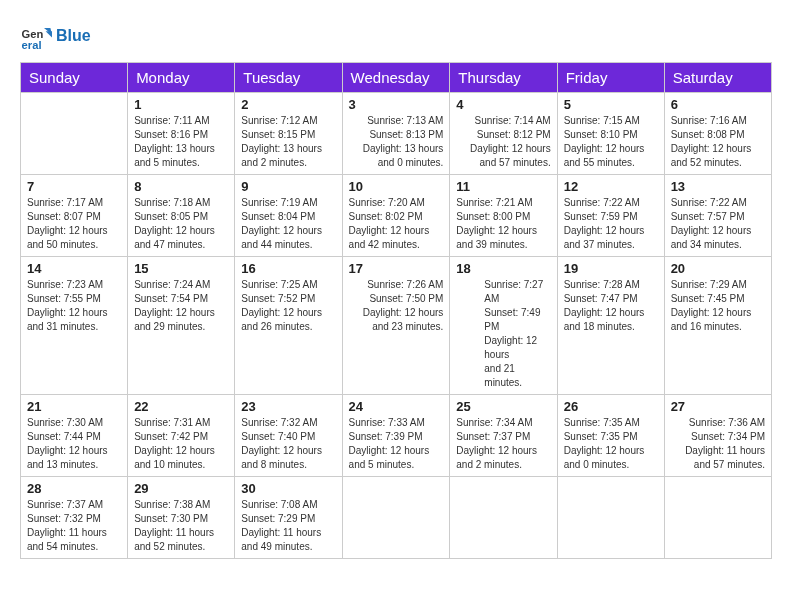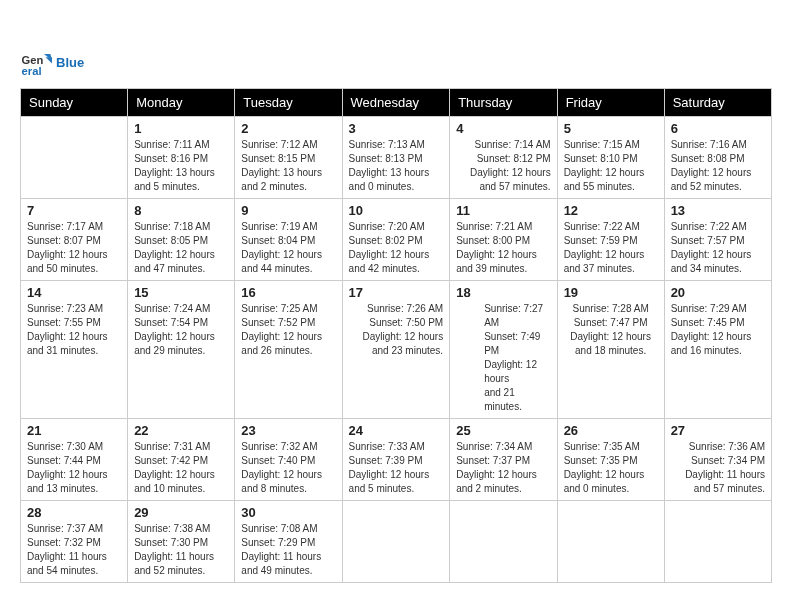--- a/index.html
+++ b/index.html
@@ -13,21 +13,20 @@
     .header-area {
       display: flex;
       justify-content: space-between;
       align-items: flex-start;
       margin-bottom: 10px;
     }
     .logo {
       display: flex;
       align-items: center;
       gap: 4px;
-      margin-top: 26px;
     }
     .logo-icon {
       width: 32px;
       height: 32px;
     }
     .title-area {
       text-align: right;
     }
     .month-title {
       font-size: 36px;
@@ -37,25 +36,25 @@
     .location {
       font-size: 14px;
       color: #444;
     }
     .calendar {
       width: 100%;
       border-collapse: collapse;
       font-size: 11px;
     }
     .calendar th {
-      background-color: #000000;
+      background-color: #6d28d9;
       color: #fff;
       text-align: left;
       padding: 6px 8px;
-      font-size: 13px;
+      font-size: 15px;
       font-weight: normal;
       border: 1px solid #ccc;
     }
     .calendar td {
       border: 1px solid #ccc;
       vertical-align: top;
       padding: 4px 6px;
       width: 108px;
       min-height: 80px;
     }
@@ -83,21 +82,21 @@
     <svg class="logo-icon" viewBox="0 0 40 40">
       <text x="2" y="22" font-size="14" font-weight="bold" fill="#333">Gen</text>
       <text x="2" y="36" font-size="14" font-weight="bold" fill="#1a6eb5">eral</text>
       <polygon points="30,10 40,18 38,10" fill="#2979c0"></polygon>
       <polygon points="32,14 40,22 40,14" fill="#2979c0"></polygon>
     </svg>
     <div>
       <div style="font-size:15px; font-weight:bold; color:#222;">
         <span></span><span style="color:#1a6eb5;"></span>
       </div>
-      <div style="font-size:13px; color:#1a6eb5; font-weight:bold;">Blue</div>
+      <div style="font-size:16px; color:#1a6eb5; font-weight:bold;">Blue</div>
     </div>
   </div>
   <div class="title-area">
     <div class="month-title"></div>
     <div class="location"></div>
   </div>
 </div>
 
 <table class="calendar">
   <thead>
@@ -123,21 +122,21 @@
         </td>
         <td>
           <span class="day-number">2</span>
           <div class="day-info" style="white-space: pre-line;">Sunrise: 7:12 AM
 Sunset: 8:15 PM
 Daylight: 13 hours
 and 2 minutes.</div>
         </td>
         <td>
           <span class="day-number">3</span>
-          <div class="day-info" style="white-space: pre-line;">Sunrise: 7:13 AM
+          <div class="day-info" style="white-space: pre-line; text-align: right;">Sunrise: 7:13 AM
 Sunset: 8:13 PM
 Daylight: 13 hours
 and 0 minutes.</div>
         </td>
         <td>
           <span class="day-number">4</span>
           <div class="day-info" style="white-space: pre-line; text-align: right;">Sunrise: 7:14 AM
 Sunset: 8:12 PM
 Daylight: 12 hours
 and 57 minutes.</div>
@@ -239,21 +238,21 @@
         </td>
         <td>
           <span class="day-number">18</span>
           <div class="day-info" style="white-space: pre-line; margin-left: 28px;">Sunrise: 7:27 AM
 Sunset: 7:49 PM
 Daylight: 12 hours
 and 21 minutes.</div>
         </td>
         <td>
           <span class="day-number">19</span>
-          <div class="day-info" style="white-space: pre-line; text-align: center;">Sunrise: 7:28 AM
+          <div class="day-info" style="white-space: pre-line;">Sunrise: 7:28 AM
 Sunset: 7:47 PM
 Daylight: 12 hours
 and 18 minutes.</div>
         </td>
         <td>
           <span class="day-number">20</span>
           <div class="day-info" style="white-space: pre-line;">Sunrise: 7:29 AM
 Sunset: 7:45 PM
 Daylight: 12 hours
 and 16 minutes.</div>

